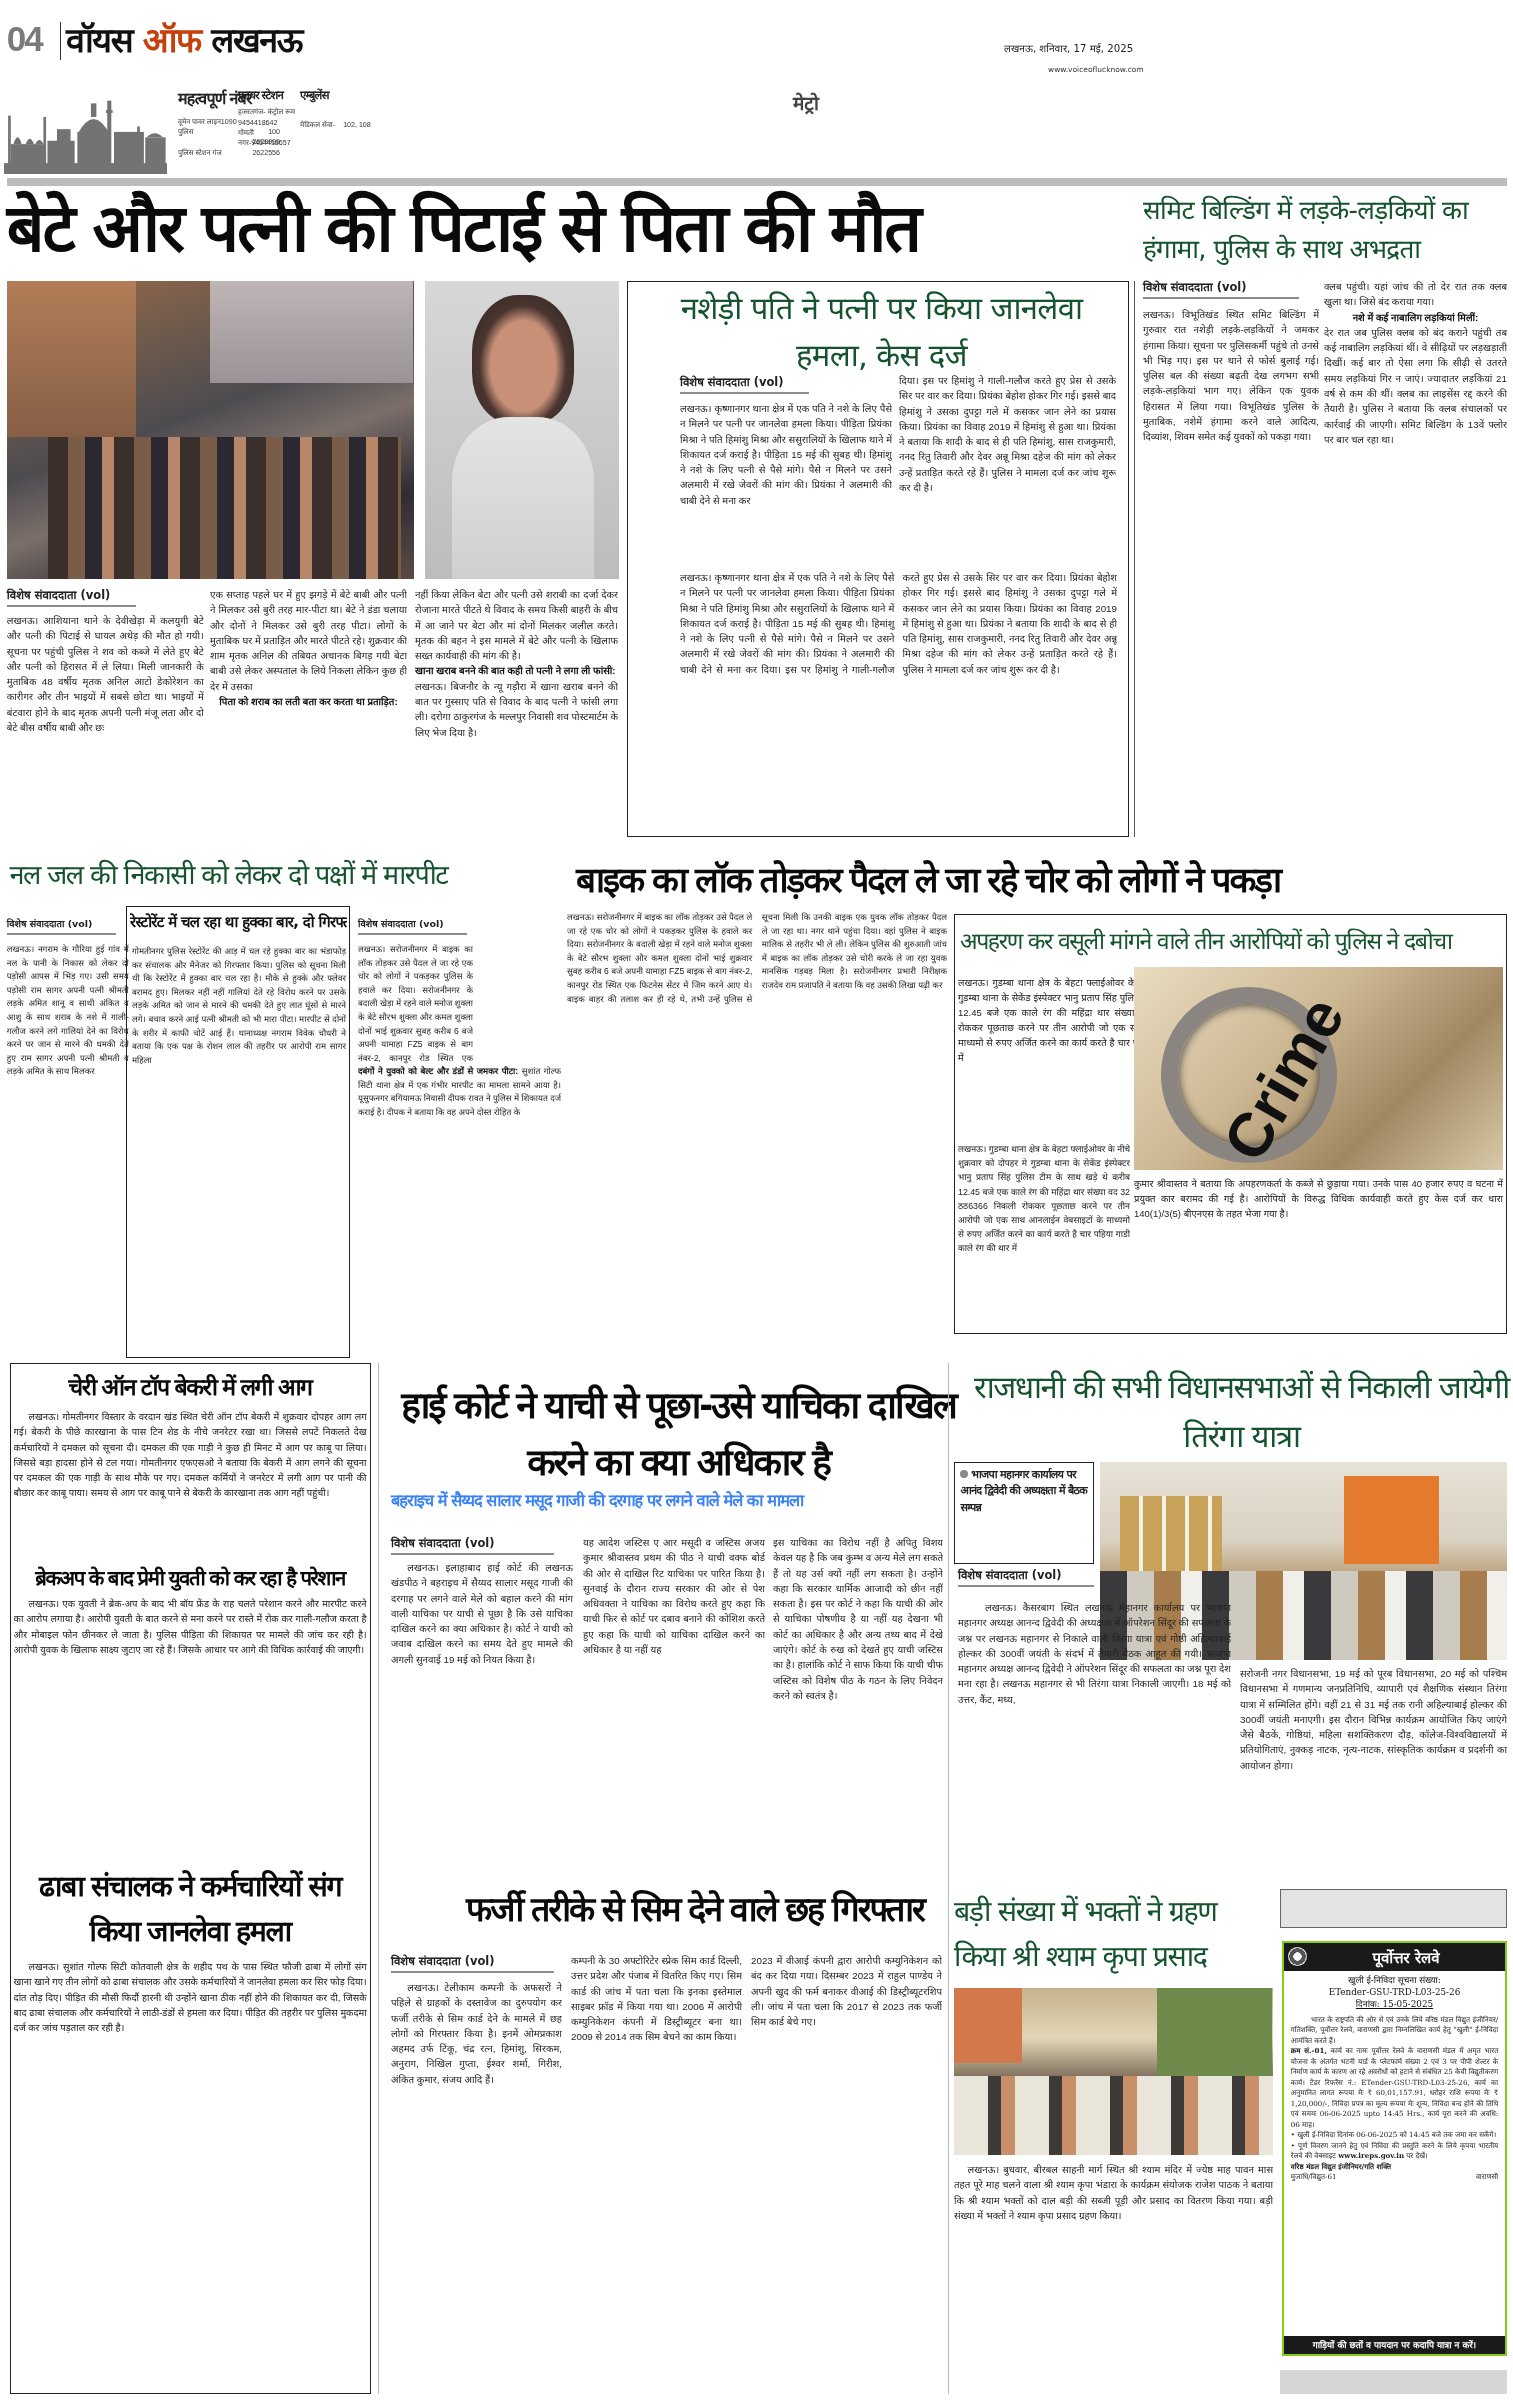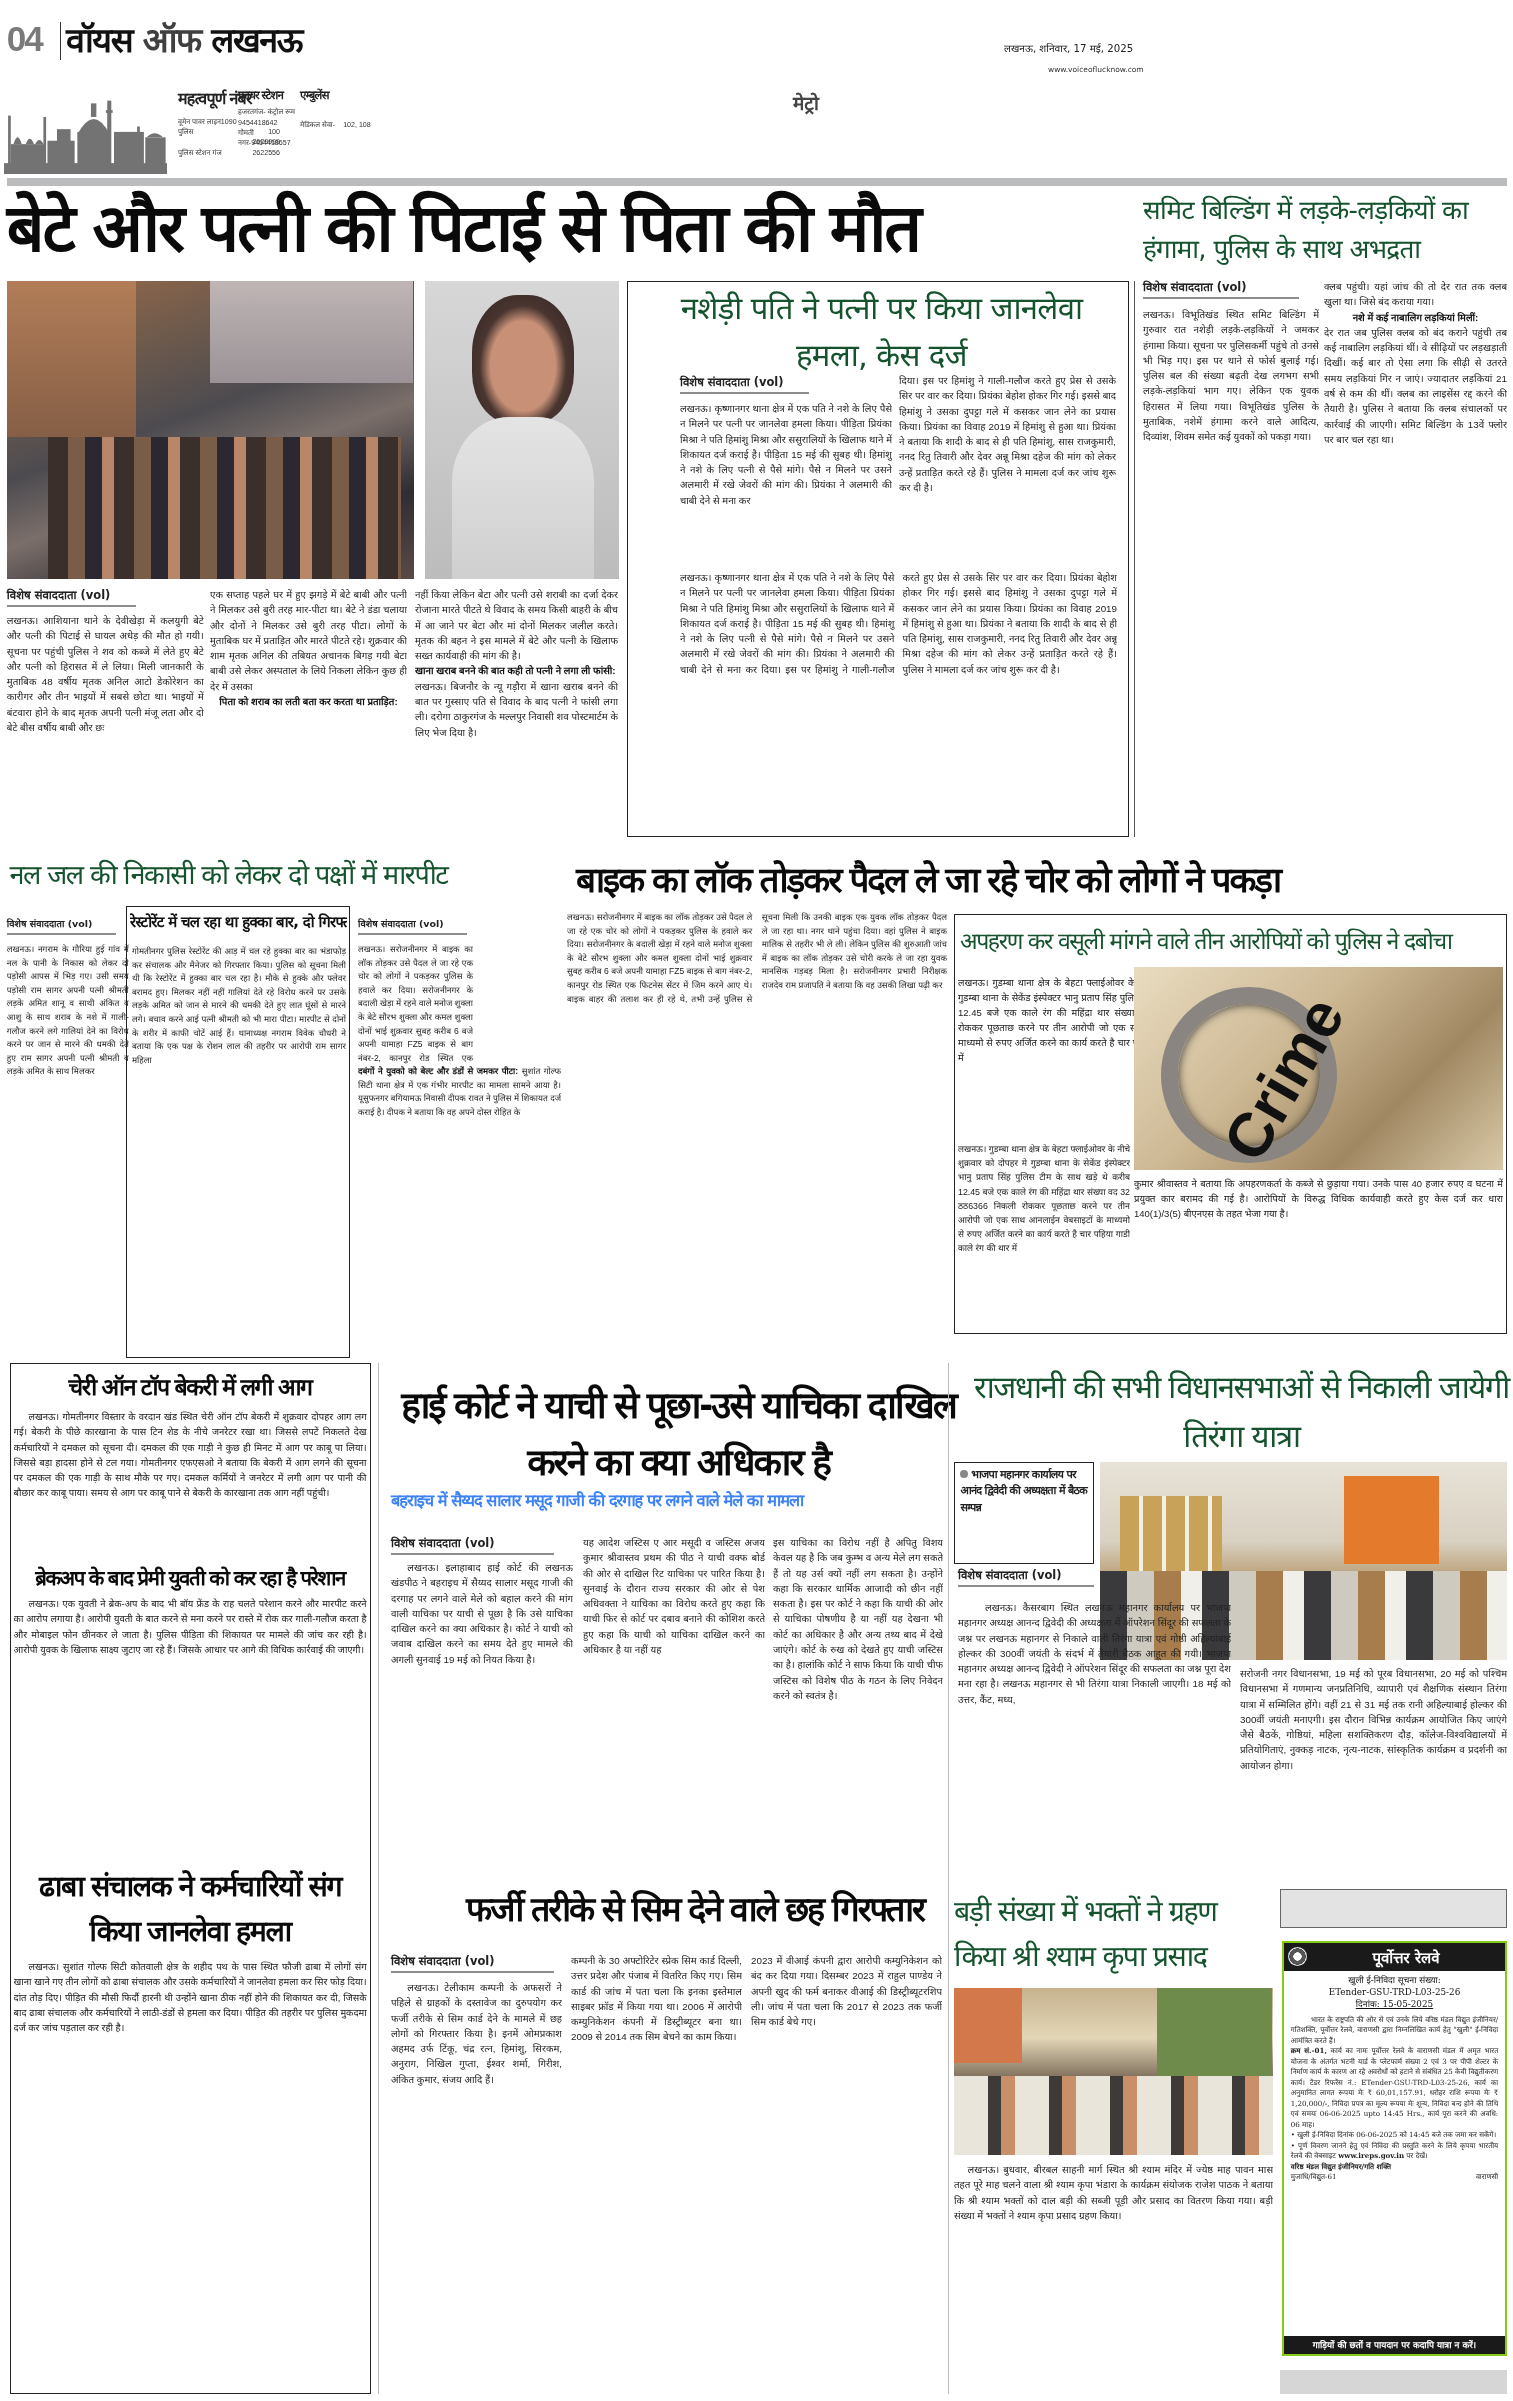--- a/index.html
+++ b/index.html
@@ -25,21 +25,21 @@
   .bullet-box{border:1.4px solid #222;padding:4.1px 5.4px;font-size:13.6px;line-height:20.3px;font-weight:700;color:#222;letter-spacing:-0.7px}
   .bullet-dot{display:inline-block;width:8.1px;height:8.1px;border-radius:50%;background:#888;margin-right:2.7px}
 </style>
 </head>
 <body>
 
 <div class="abs masthead-num" style="top:19px;font-size:35px;letter-spacing:-2px">04</div>
 <div class="abs" style="left:60px;top:22px;width:1.4px;height:38px;background:#333"></div>
 <div class="abs" style="left:66px;top:16.3px;font-size:34px;font-weight:900;letter-spacing:-1.4px;color:#111">
   <span>वॉयस</span>
-  <span style="color:#404040">ऑफ</span>
+  <span style="color:#c2410c">ऑफ</span>
   <span>लखनऊ</span>
 </div>
 
 <div class="abs" style="left:4.1px;top:83px;width:163px;height:91px;overflow:hidden">
   <svg width="163" height="91" viewBox="0 0 240 134">
     <g fill="#737373">
       <rect x="0" y="118" width="240" height="16"></rect>
       <rect x="6" y="48" width="4" height="72"></rect>
       <rect x="10" y="90" width="50" height="30"></rect>
       <path d="M14 90 Q20 70 26 90Z"></path>

